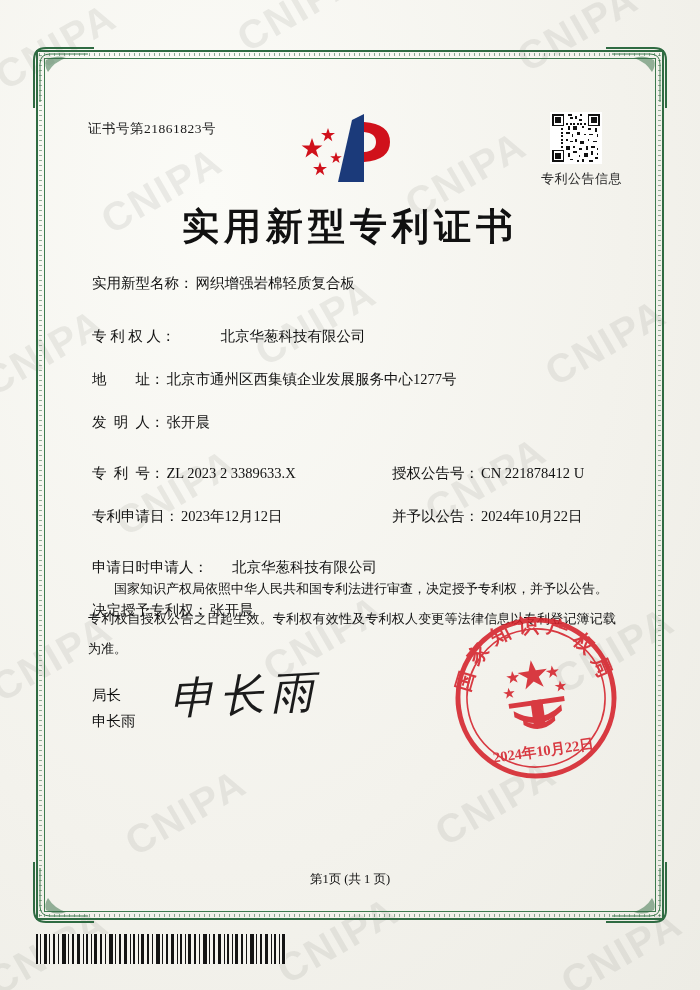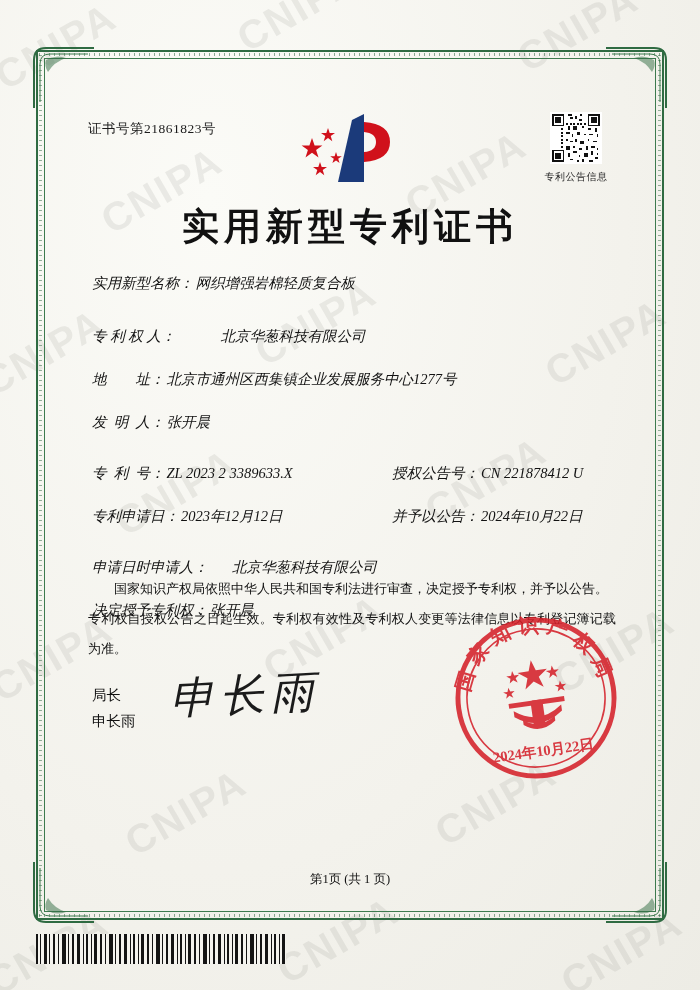--- a/index.html
+++ b/index.html
@@ -96,39 +96,40 @@
     right: 18px; top: 38px;
     width: 92px;
     text-align: center;
   }
   .qr {
     width: 52px; height: 52px;
     margin: 0 auto 6px auto;
     background-color: #fff;
   }
   .qr-label {
-    font-size: 10px;
+    font-size: 13px;
     color: #2a2a2a;
     letter-spacing: 0.5px;
+    text-align: right;
   }
 
   .title {
     position: absolute;
     left: 0; right: 0; top: 128px;
     text-align: center;
     font-size: 37px;
     font-weight: 700;
     letter-spacing: 5px;
     color: #111;
     font-family: "Liberation Serif", "DejaVu Serif", serif;
   }
 
   .fields {
     position: absolute;
-    left: 32px; right: 26px; top: 200px; font-style: italic;
+    left: 32px; right: 26px; top: 200px;
   }
   .row {
     display: flex;
     align-items: baseline;
     margin-bottom: 24px;
     font-size: 14.5px;
     color: #121212;
   }
   .row.two-col > .cell { display: flex; align-items: center; }
   .row.two-col > .cell.left { width: 300px; flex: 0 0 300px; }

